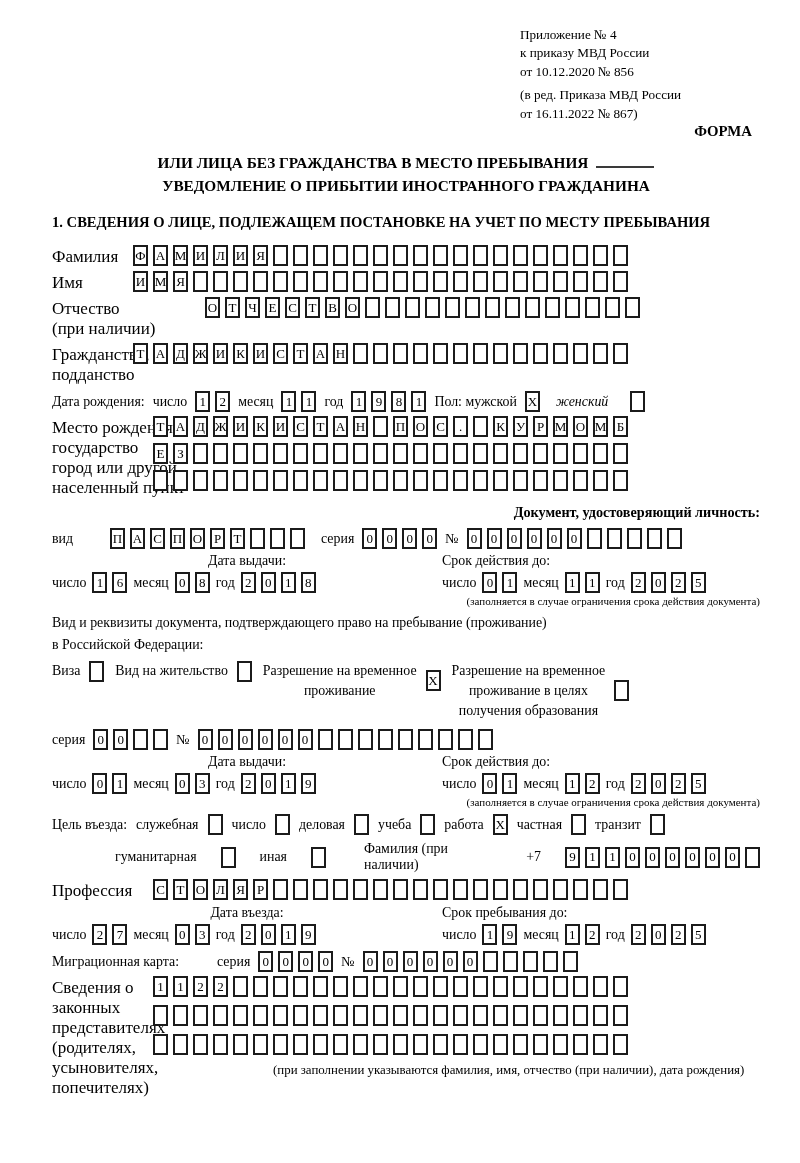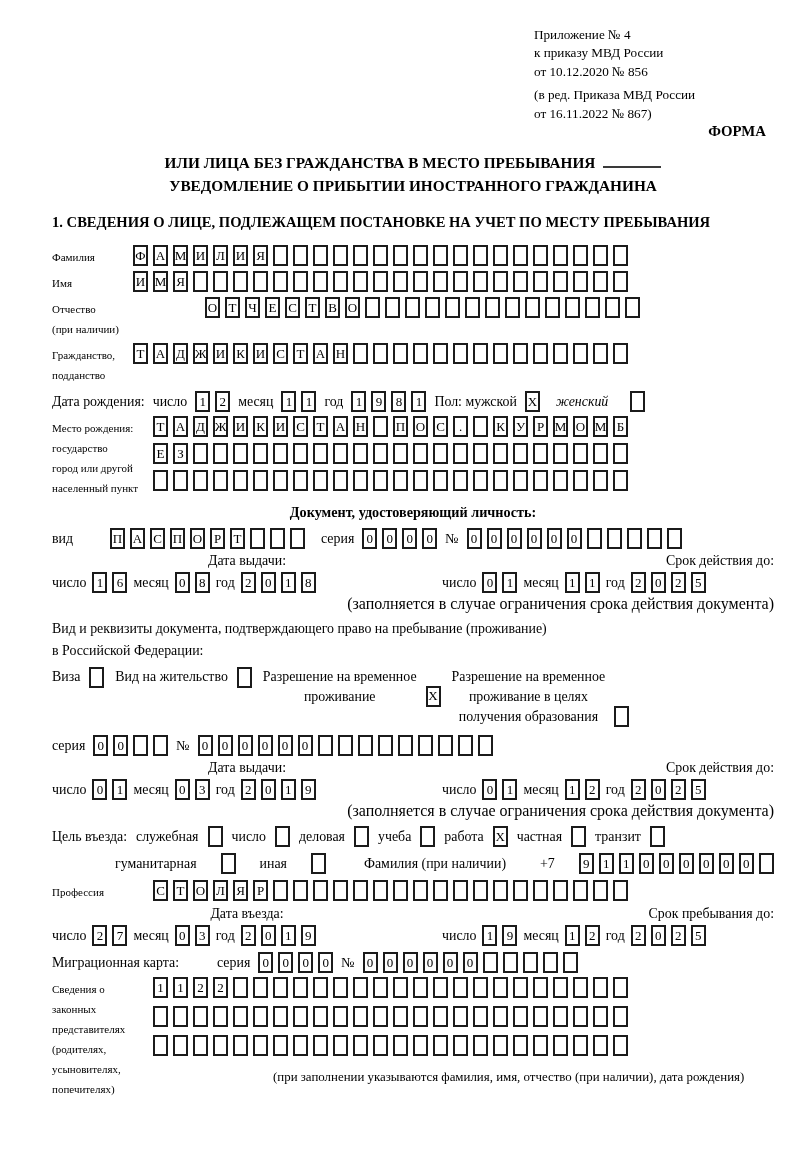--- a/index.html
+++ b/index.html
@@ -1,65 +1,65 @@
 <!DOCTYPE html>
 <html><head>
 <meta charset="utf-8">
 <style>
   * { box-sizing: border-box; margin: 0; padding: 0; }
   html, body { background: #ffffff; }
   body { width: 800px; height: 1163px; overflow: hidden; }
   .page {
     width: 800px; height: 1163px;
-    padding: 26px 26px 0 52px;
+    padding: 26px 40px 0 52px;
     font-family: "Liberation Serif", serif;
     color: #000; background: #fff;
   }
   
   .hdr { margin-left: auto; width: 240px; font-size: 13.2px; line-height: 1.4; }
   .hdr .sub { margin-top: 5px; }
   .forma { text-align: right; font-weight: bold; font-size: 14.8px; margin: 0 8px 12px 0; }
   .title { text-align: center; font-weight: bold; font-size: 15.3px; line-height: 1.5; }
   .title .blank { display: inline-block; width: 58px; border-bottom: 2px solid #3a3a3a; height: 13px; margin-left: 8px; }
   .sec { font-weight: bold; font-size: 14.6px; margin: 16px 0 14px 0; }
 
   .frow { display: flex; align-items: flex-start; margin-bottom: 4px; }
-  .lbl { font-size: 11px; line-height: 20px; flex: none; padding-top: 2px; white-space: pre; }
+  .lbl { font-size: 17px; line-height: 20px; flex: none; padding-top: 2px; white-space: pre; }
   .w81 { width: 81px; } .w153 { width: 153px; } .w101 { width: 101px; }
   .cells { display: inline-flex; gap: 5px; flex: none; }
   .box {
     flex: none; width: 15px; height: 21px; border: 2px solid #1b1b1b;
     display: inline-flex; align-items: center; justify-content: center;
     font-size: 13px; background: #fff;
   }
   .stack { display: flex; flex-direction: column; gap: 6px; }
 
   .ilbl { font-size: 13.9px; white-space: pre; }
-  .dochead { text-align: center; font-weight: bold; font-size: 14.2px; margin: 6px 0 7px 0; }
+  .dochead { text-align: right; font-weight: bold; font-size: 14.2px; margin: 6px 0 7px 0; }
 
   .inlinerow { display: flex; align-items: center; gap: 8px; margin-bottom: 4px; }
   .dhead { display: flex; font-size: 13.9px; margin: 4px 0 3px 0; }
   .dh-left { width: 390px; text-align: center; }
-  .dh-right { flex: 1; text-align: right; }
+  .dh-right { flex: 1; text-align: left; }
   .drow { display: flex; align-items: center; margin-bottom: 2px; }
   .dgroup { display: flex; align-items: center; gap: 6px; }
   .dg-left { width: 390px; }
-  .note { text-align: right; font-size: 16px; margin: 2px 0 6px 0; }
+  .note { text-align: right; font-size: 11px; margin: 2px 0 6px 0; }
 
   .ptext { font-size: 13.9px; line-height: 1.45; margin-bottom: 2px; }
   .popts { display: flex; align-items: flex-start; gap: 11px; font-size: 13.9px; margin: 5px 0 8px 0; }
-  .popt { display: flex; align-items: flex-end; gap: 9px; }
+  .popt { display: flex; align-items: center; gap: 9px; }
   .popt .plbl { white-space: pre-line; text-align: center; line-height: 1.45; }
 
   .prow { display: flex; align-items: center; gap: 9px; font-size: 13.9px; margin-bottom: 6px; flex-wrap: nowrap; }
   .indent63 { margin-left: 63px; gap: 24px; }
 
   .gwrap { display: flex; align-items: flex-start; }
   .gcol { display: flex; flex-direction: column; gap: 8px; }
-  .footnote { font-size: 12.9px; margin-top: 6px; padding-left: 120px; text-align: center; }
+  .footnote { font-size: 12.9px; padding-left: 120px; text-align: center; }
 </style>
 </head>
 <body>
 
 <div class="page">
 
   <div class="hdr">
     <div>Приложение № 4</div>
     <div>к приказу МВД России</div>
     <div>от 10.12.2020 № 856</div>

